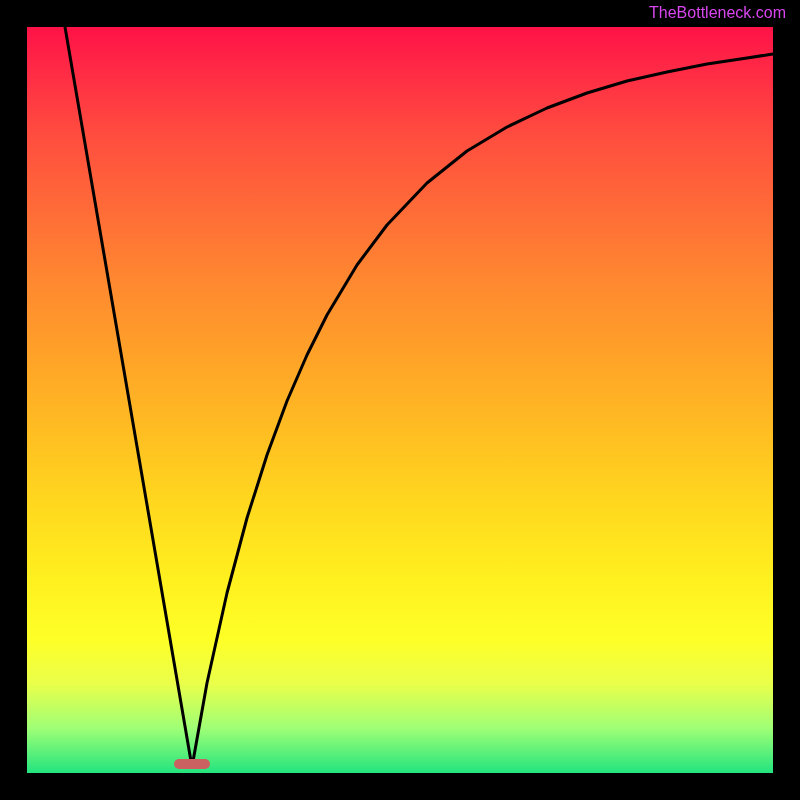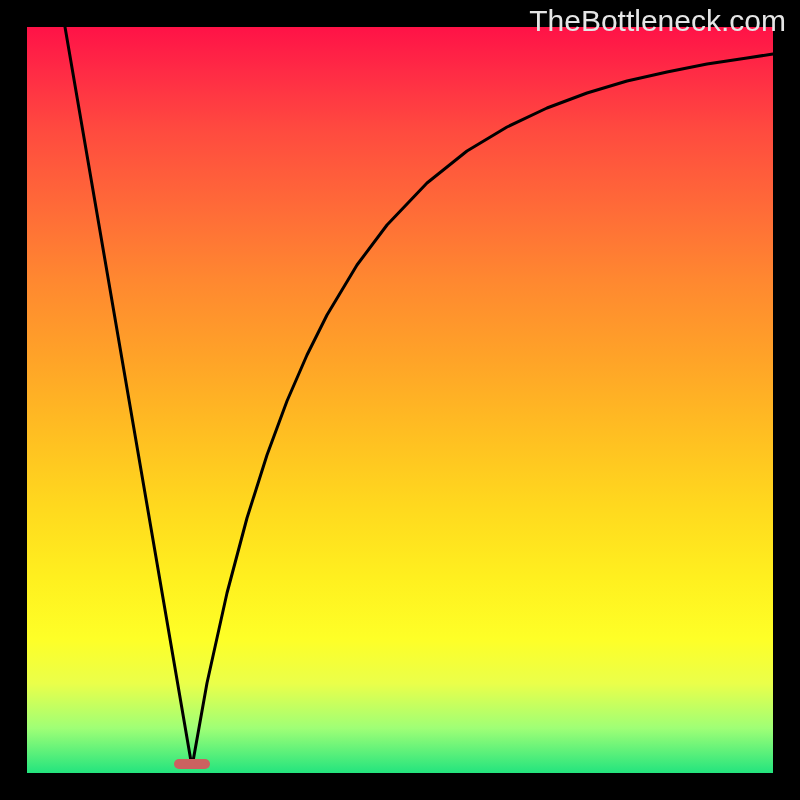--- a/index.html
+++ b/index.html
@@ -40,22 +40,22 @@
       #feff27 82%,
       #eaff4a 88%,
       #9fff76 94%,
       #23e47e 100%
     );
   }
   .watermark {
     position: absolute;
     top: 4px;
     right: 14px;
-    color: #e5e5e5;
-    font-size: 30px;
+    color: #d946ef;
+    font-size: 16px;
     font-weight: 400;
     letter-spacing: 0px;
     user-select: none;
   }
   svg.curve {
     position: absolute;
     top: 0;
     left: 0;
     width: 746px;
     height: 746px;

